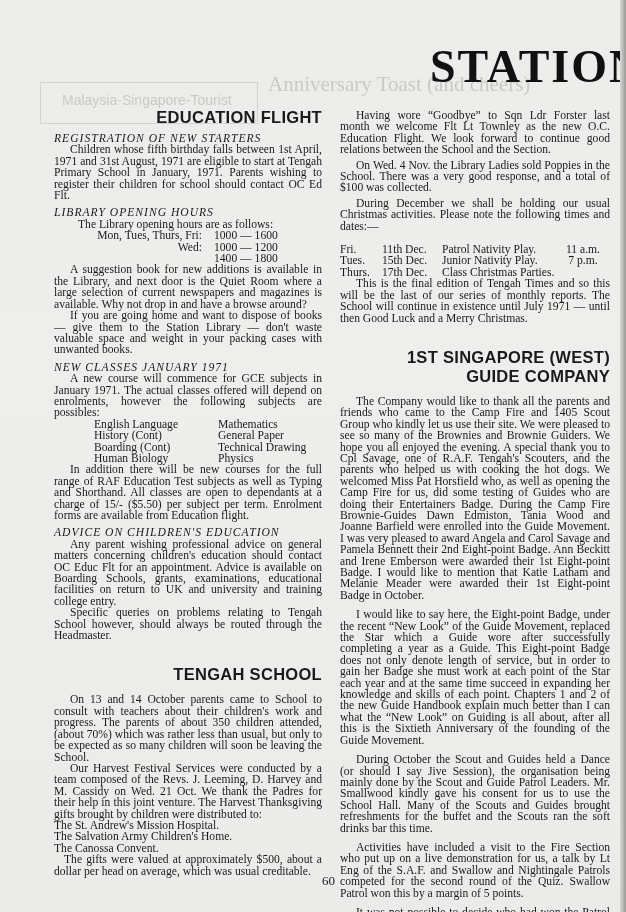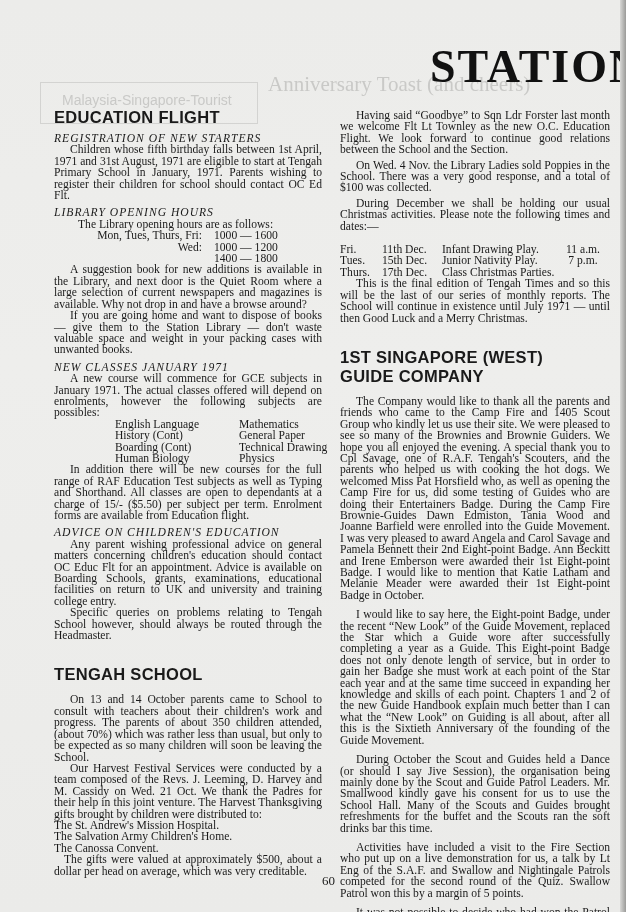--- a/index.html
+++ b/index.html
@@ -32,32 +32,32 @@
     white-space: nowrap;
   }
   .col {
     position: absolute; font-size: 11.6px; line-height: 11.4px;
     text-align: justify;
   }
   .col-left { left: 54px; top: 108px; width: 268px; }
   .col-right { left: 340px; top: 110px; width: 270px; }
   .h1 {
     font-family: "Liberation Sans", "DejaVu Sans", sans-serif;
-    font-weight: bold; font-size: 16.5px; text-align: left;
+    font-weight: bold; font-size: 16.5px; text-align: right;
     letter-spacing: 0.3px; line-height: 19px; margin: 0 0 6px 0;
   }
   .sub {
     font-style: italic; letter-spacing: 1px; font-size: 11.6px;
     margin: 0; text-transform: none;
   }
   p { margin: 0; }
   .ind { text-indent: 16px; }
   .hours { display: grid; grid-template-columns: 160px 90px; margin-left: 0; }
   .hours .day { text-align: right; padding-right: 12px; }
-  .subjects { display: grid; grid-template-columns: 124px 130px; margin-left: 61px; }
+  .subjects { display: grid; grid-template-columns: 124px 130px; margin-left: 40px; }
   .charities { }
   .sched { display: grid; grid-template-columns: 42px 60px 116px 50px; margin-top: 12px; }
   .sched .tm { text-align: center; }
   .gap4 { height: 4px; }
   .gap6 { height: 6px; }
   .gap8 { height: 8px; }
   .gap24 { height: 24px; }
   .pageno {
     position: absolute; left: 322px; top: 873px; font-size: 13px;
   }
@@ -116,33 +116,33 @@
 
     <div class="h1">TENGAH SCHOOL</div>
     <div class="gap4"></div>
     <p class="ind">On 13 and 14 October parents came to School to consult with teachers about their children's work and progress. The parents of about 350 children attended, (about 70%) which was rather less than usual, but only to be expected as so many children will soon be leaving the School.</p>
     <p class="ind">Our Harvest Festival Services were conducted by a team composed of the Revs. J. Leeming, D. Harvey and M. Cassidy on Wed. 21 Oct. We thank the Padres for their help in this joint venture. The Harvest Thanksgiving gifts brought by children were distributed to:</p>
     <div class="charities">
       <div>The St. Andrew's Mission Hospital.</div>
       <div>The Salvation Army Children's Home.</div>
       <div>The Canossa Convent.</div>
     </div>
-    <p class="ind" style="text-indent:10px;">The gifts were valued at approximately $500, about a dollar per head on average, which was very creditable.</p>
+    <p class="ind" style="text-indent:10px;">The gifts were valued at approximately $500, about a dollar per head on average, which was usual creditable.</p>
   </div>
 
   <div class="col col-right">
-    <p class="ind">Having said “Goodbye” to Sqn Ldr Forster last month we welcome Flt Lt Townley as the new O.C. Education Flight. We look forward to continue good relations between the School and the Section.</p>
+    <p class="ind">Having wore “Goodbye” to Sqn Ldr Forster last month we welcome Flt Lt Townley as the new O.C. Education Flight. We look forward to continue good relations between the School and the Section.</p>
     <div class="gap4"></div>
     <p class="ind">On Wed. 4 Nov. the Library Ladies sold Poppies in the School. There was a very good response, and a total of $100 was collected.</p>
     <div class="gap4"></div>
     <p class="ind">During December we shall be holding our usual Christmas activities. Please note the following times and dates:—</p>
     <div class="sched">
       <span>Fri.</span>
       <span>11th Dec.</span>
-      <span>Infant Drawing Play.</span>
+      <span>Patrol Nativity Play.</span>
       <span class="tm">11 a.m.</span>
       <span>Tues.</span>
       <span>15th Dec.</span>
       <span>Junior Nativity Play.</span>
       <span class="tm">7 p.m.</span>
       <span>Thurs.</span>
       <span>17th Dec.</span>
       <span>Class Christmas Parties.</span>
       <span class="tm"></span>
     </div>

